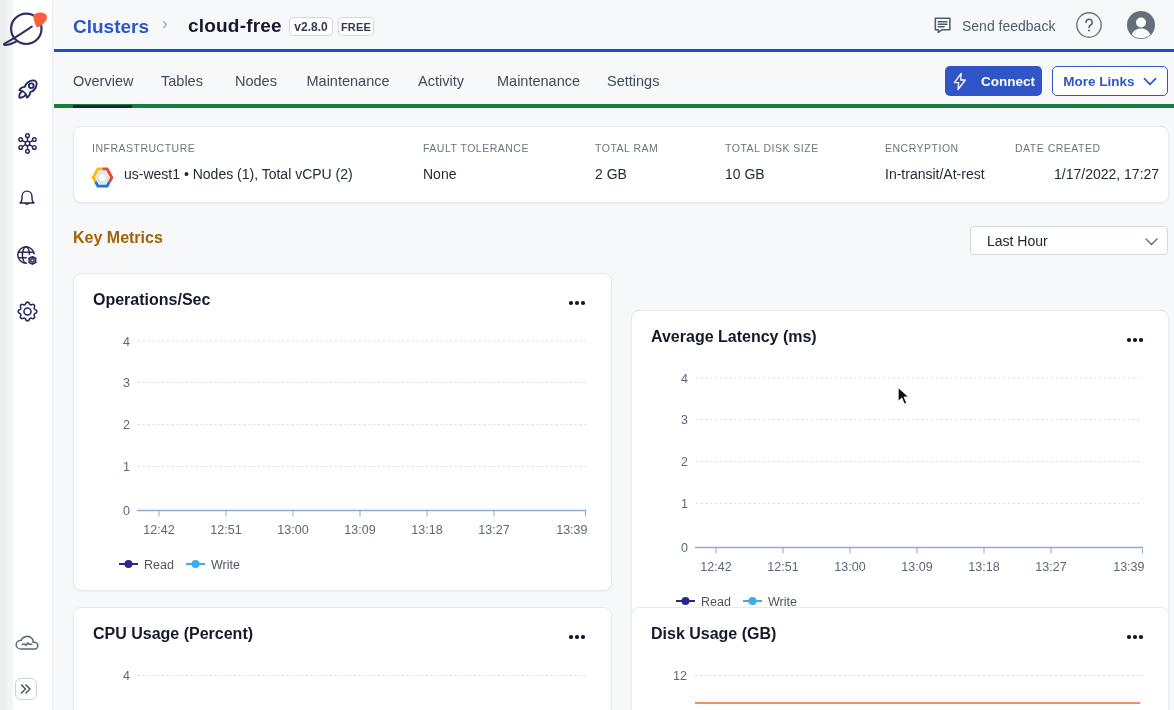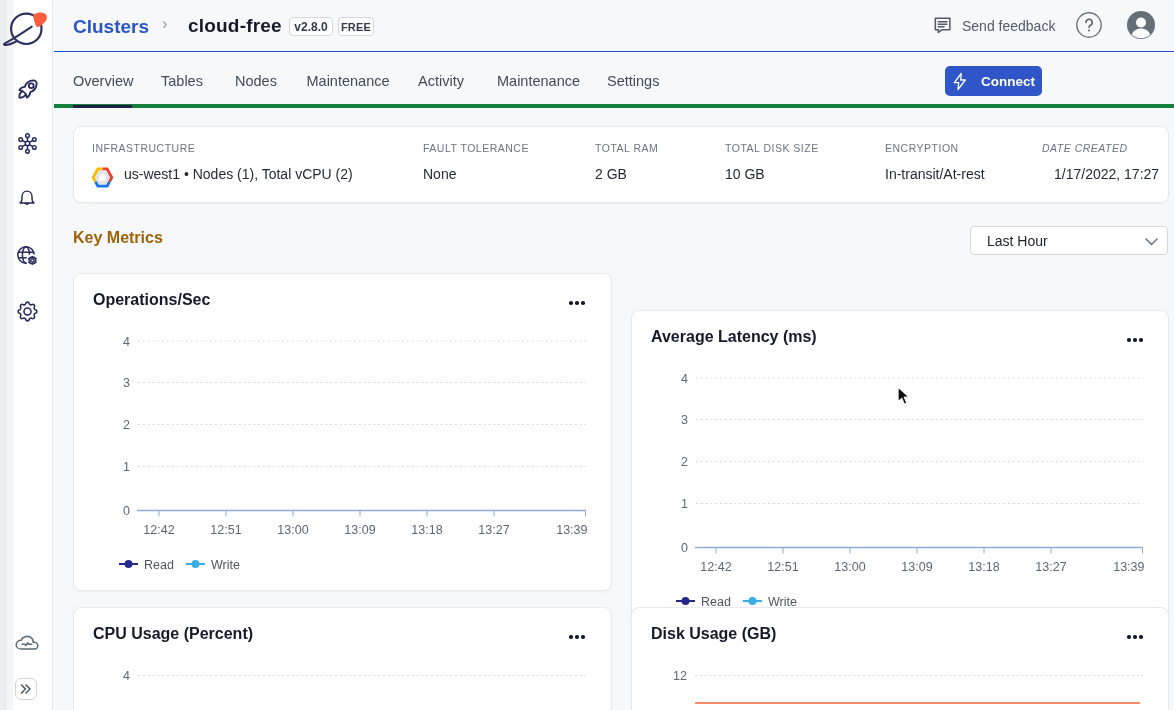--- a/index.html
+++ b/index.html
@@ -6,21 +6,21 @@
   html,body { width:1174px; height:710px; overflow:hidden; }
   body { font-family:"Liberation Sans", sans-serif; background:#f6f8fa; position:relative; }
   .abs { position:absolute; }
 
   
   .sidebar { position:absolute; left:0; top:0; width:53px; height:710px; background:#ffffff; border-right:1px solid #e7e9eb; }
   .sidestrip1 { position:absolute; left:0; top:0; width:7px; height:710px; background:#ebedee; }
   .sidestrip2 { position:absolute; left:7px; top:0; width:6px; height:710px; background:#f4f5f6; }
 
   
-  .topbar { position:absolute; left:54px; top:0; width:1120px; height:52px; border-bottom:1px solid #1d4ed8; }
+  .topbar { position:absolute; left:54px; top:0; width:1120px; height:52px; border-bottom:3px solid #1d4ed8; }
   .crumb-clusters { position:absolute; left:19px; top:16px; font-size:19px; font-weight:700; color:#2c55c6; }
   .crumb-sep { position:absolute; left:108px; top:14px; color:#99a1ac; font-size:17px; }
   .crumb-name { position:absolute; left:134px; top:15px; font-size:19px; font-weight:700; color:#15192a; letter-spacing:.2px; }
   .badge { position:absolute; top:17px; height:19px; background:#fff; border:1px solid #d4d8df; border-radius:4px; font-size:12px; font-weight:600; color:#333b49; display:flex; align-items:center; justify-content:center; }
   .badge.v { left:235px; width:44px; }
   .badge.f { left:284px; width:36px; font-size:11px; font-weight:700; letter-spacing:.2px; }
   .sendfb { position:absolute; left:908px; top:18px; font-size:14px; color:#525c68; }
 
   
   .tabbar { position:absolute; left:54px; top:52px; width:1120px; height:56px; border-bottom:4px solid #15803d; }
@@ -147,41 +147,47 @@
   <div class="tab" style="left:364px;">Activity</div>
   <div class="tab" style="left:443px;">Maintenance</div>
   <div class="tab" style="left:553px;">Settings</div>
   <div class="tab-underline"></div>
   <div class="btn-connect">
     <svg width="16" height="19" viewBox="0 0 15 17" fill="none">
         <path d="M8.6 1 2.2 9.6h4.1L5.6 16l6.9-8.9H8.2L8.6 1z" stroke="#fff" stroke-width="1.2" stroke-linejoin="round"></path>
       </svg>
     <span>Connect</span>
   </div>
+  <div class="btn-more">
+    <span>More Links</span>
+    <svg width="14" height="9" viewBox="0 0 12 8" fill="none">
+        <path d="M1 1.5l5 5 5-5" stroke="#2f55c8" stroke-width="1.5" stroke-linecap="round" stroke-linejoin="round"></path>
+      </svg>
+  </div>
 </div>
 
 <div class="card infra">
   <div class="col-label" style="left:18px;">INFRASTRUCTURE</div>
   <svg class="abs" style="left:17px; top:39px;" width="23" height="23" viewBox="0 0 24 24">
     <polygon points="12,1.5 6.3,1.5 0.6,12 3.45,17.25 6.15,15.6 4.2,12 8.1,4.8 12,4.8" fill="#fbbc05"></polygon>
     <polygon points="12,1.5 17.7,1.5 23.4,12 20.55,17.25 17.85,15.6 19.8,12 15.9,4.8 12,4.8" fill="#ea4335"></polygon>
     <polygon points="3.45,17.25 6.3,22.5 17.7,22.5 20.55,17.25 17.85,15.6 15.9,19.2 8.1,19.2 6.15,15.6" fill="#1a73e8"></polygon>
     <polygon points="8.1,4.8 15.9,4.8 19.8,12 15.9,19.2 8.1,19.2 4.2,12" fill="#e2e4e7"></polygon>
     <circle cx="12" cy="12" r="3.7" fill="#ffffff"></circle>
   </svg>
   <div class="col-value" style="left:50px;">us-west1 • Nodes (1), Total vCPU (2)</div>
   <div class="col-label" style="left:349px;">FAULT TOLERANCE</div>
   <div class="col-value" style="left:349px;">None</div>
   <div class="col-label" style="left:521px;">TOTAL RAM</div>
   <div class="col-value" style="left:521px;">2 GB</div>
   <div class="col-label" style="left:651px;">TOTAL DISK SIZE</div>
   <div class="col-value" style="left:651px;">10 GB</div>
   <div class="col-label" style="left:811px;">ENCRYPTION</div>
   <div class="col-value" style="left:811px;">In-transit/At-rest</div>
-  <div class="col-label" style="left:968px;font-style:italic;">DATE CREATED</div>
+  <div class="col-label" style="left:941px;">DATE CREATED</div>
   <div class="col-value" style="left:980px;">1/17/2022, 17:27</div>
 </div>
 
 <div class="km-title">Key Metrics</div>
 <div class="select">
     <span>Last Hour</span>
   <svg class="abs" style="left:174px; top:11px;" width="13" height="8" viewBox="0 0 13 8" fill="none">
       <path d="M1 1l5.5 5.5L12 1" stroke="#5f6a76" stroke-width="1.4" stroke-linecap="round" stroke-linejoin="round"></path>
     </svg>
 </div>

